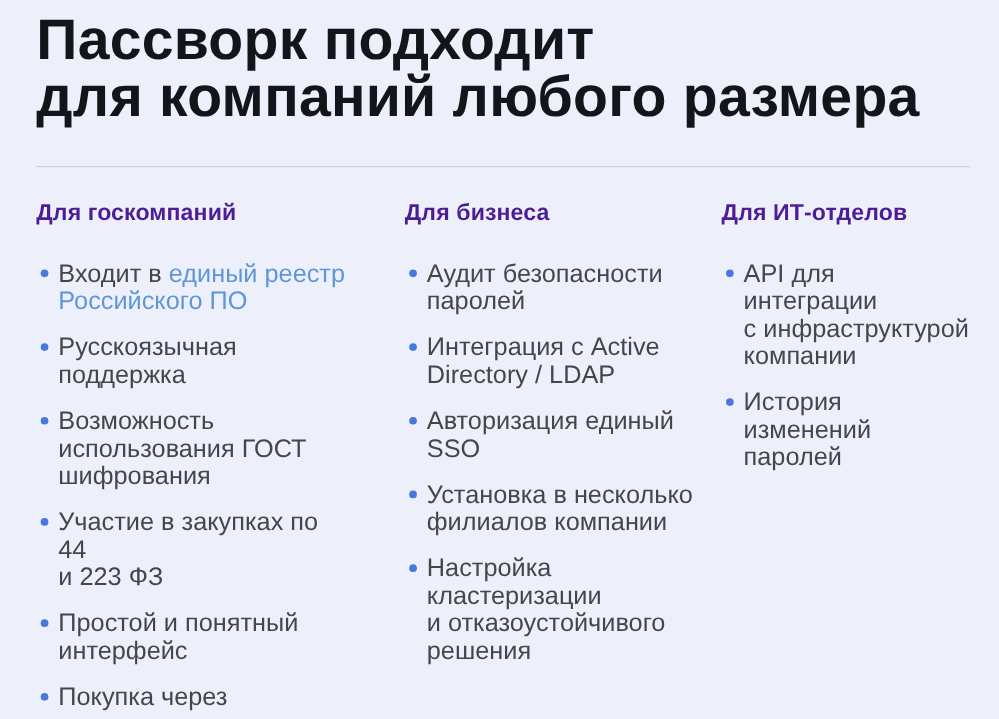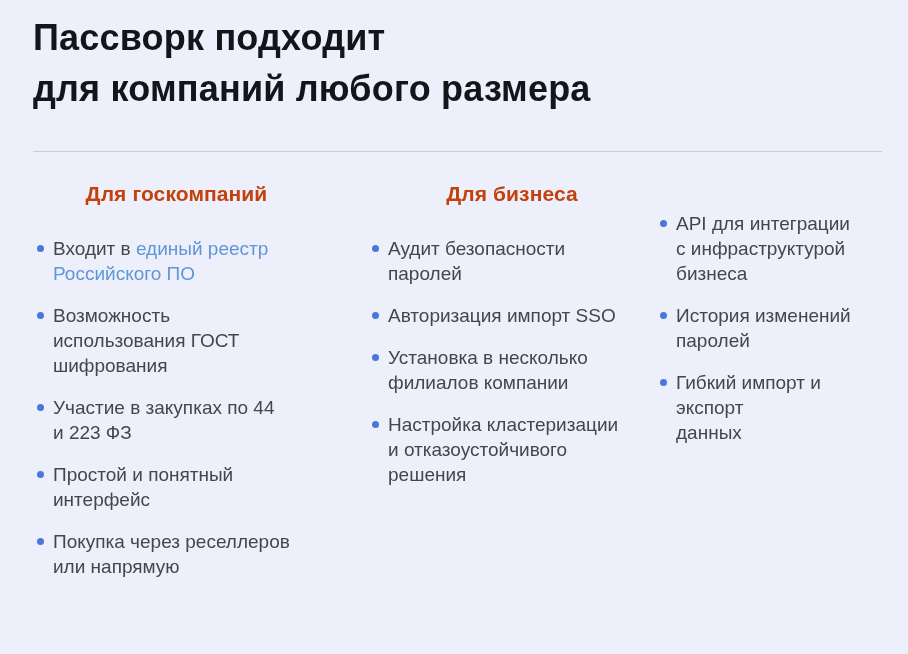--- a/index.html
+++ b/index.html
@@ -12,21 +12,21 @@
     box-sizing: border-box;
   }
   .page {
     width: 908px;
     height: 654px;
     padding: 0 26px 0 33px;
     box-sizing: border-box;
   }
   .page-title {
     margin: 12px 0 0 0;
-    font-size: 36px;
+    font-size: 52px;
     line-height: 51px;
     font-weight: 700;
     color: #14151a;
     letter-spacing: 0.2px;
     white-space: pre-line;
   }
   .divider {
     border: none;
     border-top: 1px solid #c9ccd5;
     margin: 37px 0 0 0;
@@ -37,33 +37,32 @@
   }
   .col { box-sizing: border-box; }
   .col-1 { width: 287px; }
   .col-2 { width: 288px; margin-left: 48px; }
   .col-3 { flex: 1; }
   .col-heading {
     margin: 0;
     font-size: 21px;
     line-height: 25px;
     font-weight: 700;
-    color: #c2410c;
+    color: #4c1d95;
     letter-spacing: 0.1px;
-    text-align: center;
   }
   ul.feature-list {
     list-style: none;
     margin: 30px 0 0 0;
     padding: 0;
   }
   ul.feature-list li {
     display: flex;
     align-items: flex-start;
-    font-size: 19px;
+    font-size: 23px;
     line-height: 25px;
     color: #46464a;
   }
   ul.feature-list li + li { margin-top: 17px; }
   .bullet-dot {
     flex: none;
     width: 7px;
     height: 7px;
     border-radius: 50%;
     background: #4a77dc;
@@ -91,20 +90,24 @@
     <div class="col col-1">
       <h3 class="col-heading">Для госкомпаний</h3>
       <ul class="feature-list">
           <li>
             <span class="bullet-dot"></span>
             <span class="item-text"><span>Входит в </span><a class="inline-link">единый реестр
 Российского ПО</a></span>
           </li>
           <li>
             <span class="bullet-dot"></span>
+            <span class="item-text">Русскоязычная поддержка</span>
+          </li>
+          <li>
+            <span class="bullet-dot"></span>
             <span class="item-text">Возможность
 использования ГОСТ
 шифрования</span>
           </li>
           <li>
             <span class="bullet-dot"></span>
             <span class="item-text">Участие в закупках по 44
 и 223 ФЗ</span>
           </li>
           <li>
@@ -122,49 +125,50 @@
     <div class="col col-2">
       <h3 class="col-heading">Для бизнеса</h3>
       <ul class="feature-list">
           <li>
             <span class="bullet-dot"></span>
             <span class="item-text">Аудит безопасности
 паролей</span>
           </li>
           <li>
             <span class="bullet-dot"></span>
-            <span class="item-text">Авторизация импорт SSO</span>
+            <span class="item-text">Интеграция с Active
+Directory / LDAP</span>
+          </li>
+          <li>
+            <span class="bullet-dot"></span>
+            <span class="item-text">Авторизация единый SSO</span>
           </li>
           <li>
             <span class="bullet-dot"></span>
             <span class="item-text">Установка в несколько
 филиалов компании</span>
           </li>
           <li>
             <span class="bullet-dot"></span>
             <span class="item-text">Настройка кластеризации
 и отказоустойчивого
 решения</span>
           </li>
         </ul>
     </div>
     <div class="col col-3">
+      <h3 class="col-heading">Для ИТ-отделов</h3>
       <ul class="feature-list">
           <li>
             <span class="bullet-dot"></span>
             <span class="item-text">API для интеграции
 с инфраструктурой
-бизнеса</span>
+компании</span>
           </li>
           <li>
             <span class="bullet-dot"></span>
             <span class="item-text">История изменений
 паролей</span>
-          </li>
-          <li>
-            <span class="bullet-dot"></span>
-            <span class="item-text">Гибкий импорт и экспорт
-данных</span>
           </li>
         </ul>
     </div>
   </div>
 </div>
 
 </body></html>

